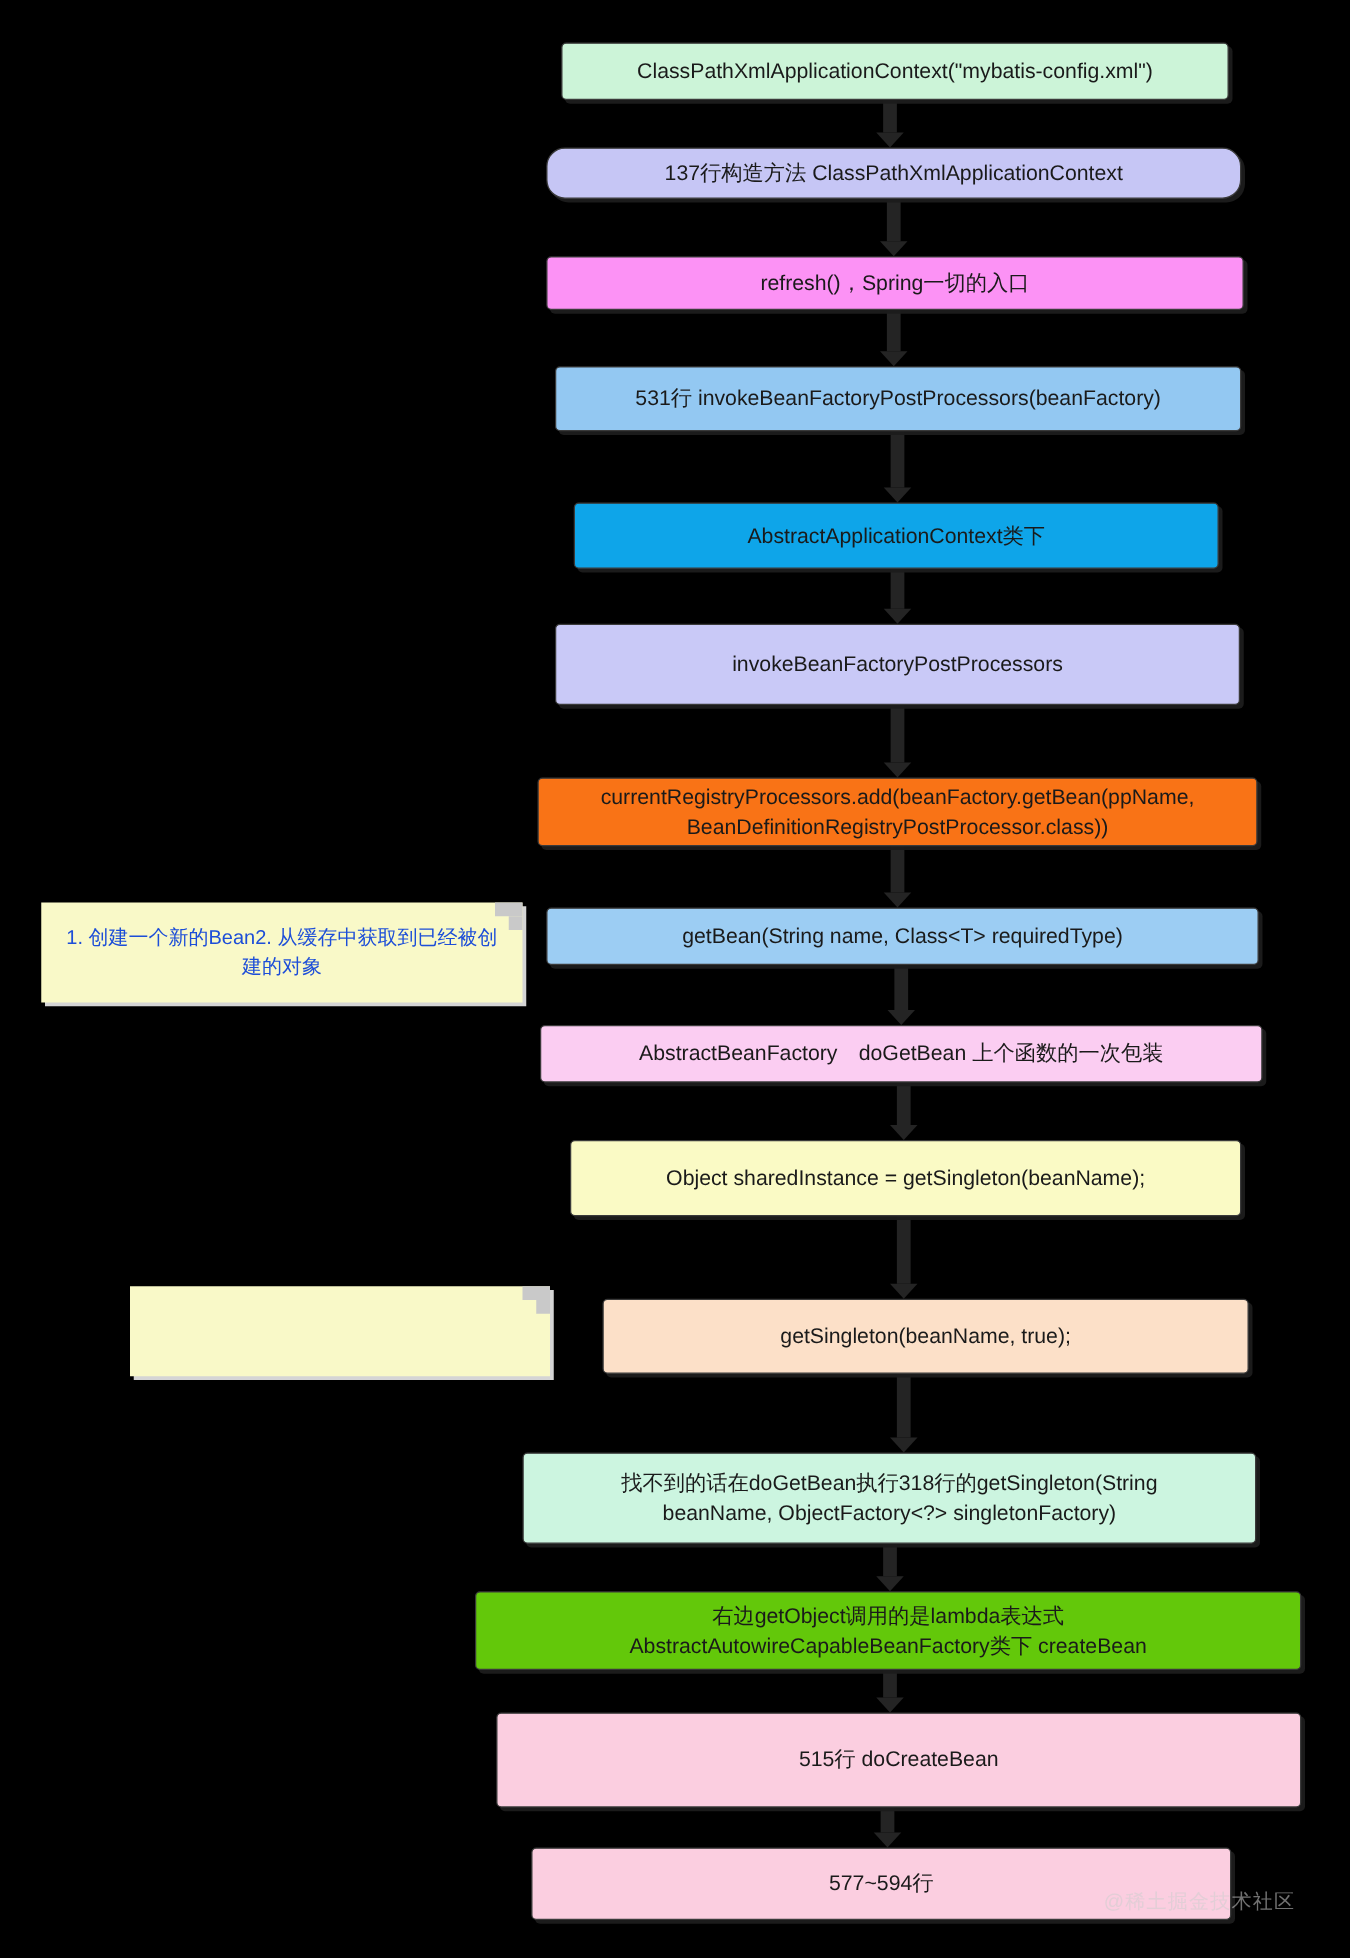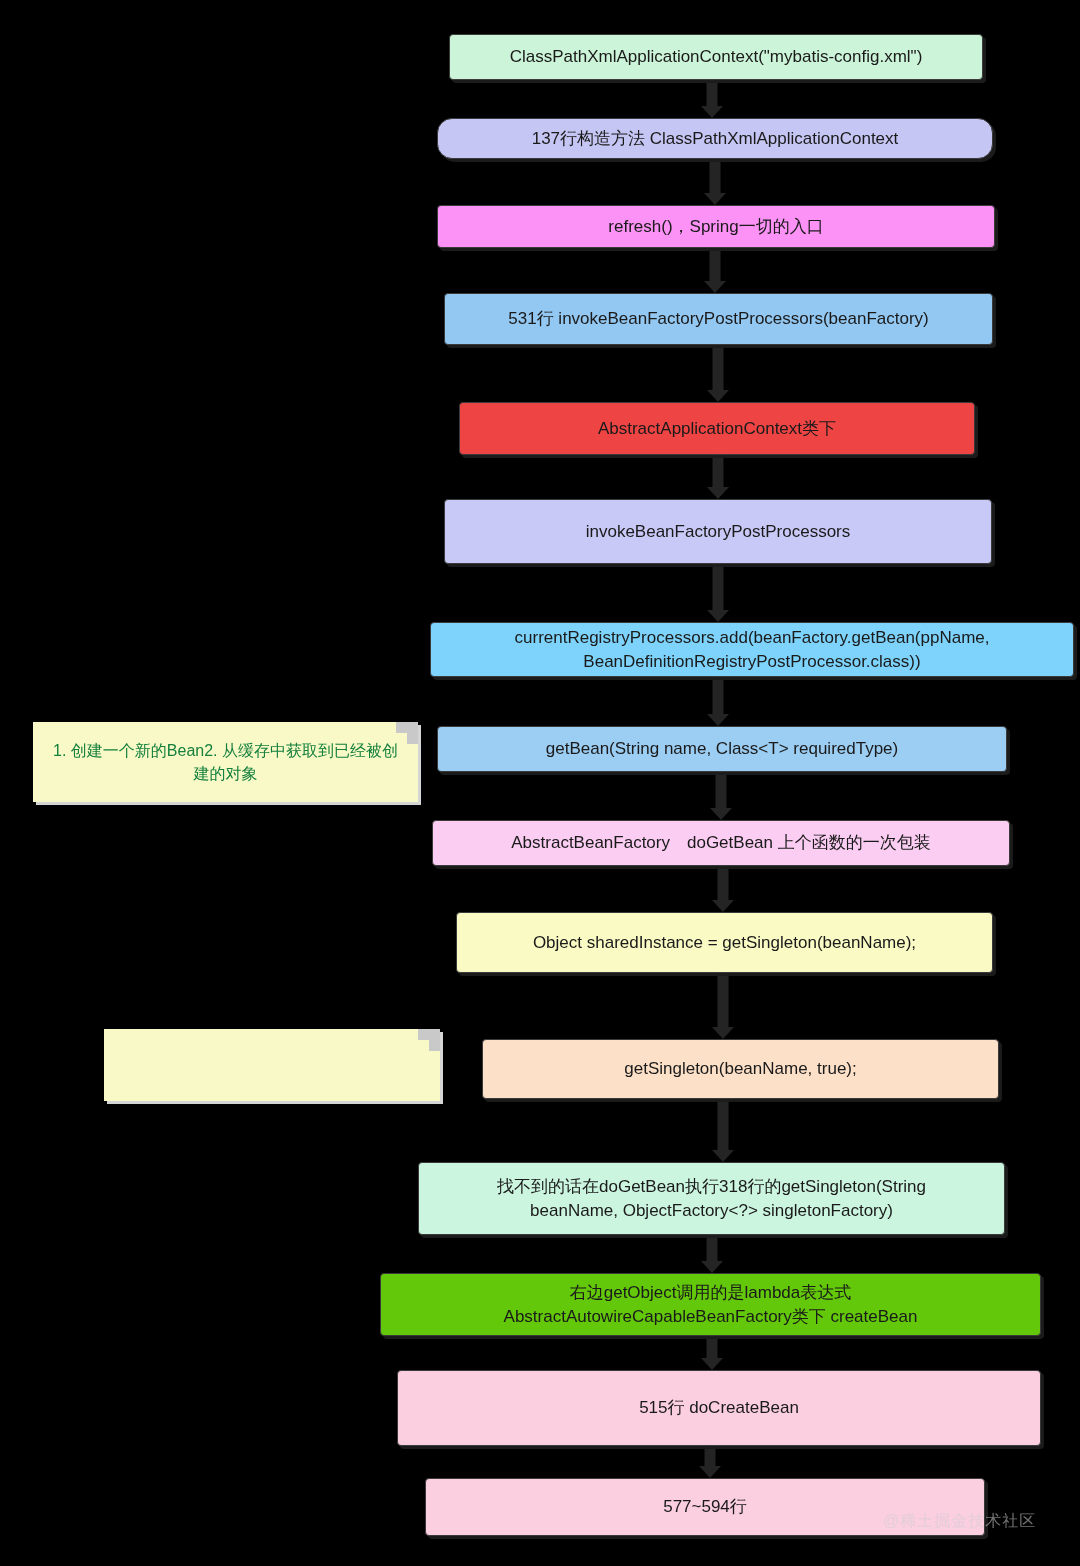--- a/index.html
+++ b/index.html
@@ -33,21 +33,21 @@
     box-shadow: 3px 3px 0 0 rgba(28,28,28,0.95);
     z-index: 3;
   }
   .node span { display: block; }
 
   
   .note {
     position: absolute;
     box-sizing: border-box;
     background: #f9f9c8;
-    color: #15803d;
+    color: #1d4ed8;
     font-size: 16px;
     line-height: 1.45;
     display: flex;
     align-items: center;
     justify-content: center;
     text-align: center;
     padding: 24px 14px;
     box-shadow: 3px 3px 0 0 rgba(250,250,250,0.85);
     z-index: 4;
   }
@@ -179,31 +179,31 @@
       <div class="node" style="left: 437px; top: 205px; width: 558px; height: 43px; background: rgb(252, 146, 245);">
         <div>
           <span>refresh()，Spring一切的入口</span>
         </div>
       </div>
       <div class="node" style="left: 444px; top: 293px; width: 549px; height: 52px; background: rgb(147, 200, 242);">
         <div>
           <span>531行 invokeBeanFactoryPostProcessors(beanFactory)</span>
         </div>
       </div>
-      <div class="node" style="left: 459px; top: 402px; width: 516px; height: 53px; background: #ef4444;">
+      <div class="node" style="left: 459px; top: 402px; width: 516px; height: 53px; background: #0ea5e9;">
         <div>
           <span>AbstractApplicationContext类下</span>
         </div>
       </div>
       <div class="node" style="left: 444px; top: 499px; width: 548px; height: 65px; background: rgb(201, 201, 247);">
         <div>
           <span>invokeBeanFactoryPostProcessors</span>
         </div>
       </div>
-      <div class="node" style="left: 430px; top: 622px; width: 644px; height: 55px; background: #7dd3fc;">
+      <div class="node" style="left: 430px; top: 622px; width: 576px; height: 55px; background: #f97316;">
         <div>
           <span>currentRegistryProcessors.add(beanFactory.getBean(ppName,</span>
           <span>BeanDefinitionRegistryPostProcessor.class))</span>
         </div>
       </div>
       <div class="node" style="left: 437px; top: 726px; width: 570px; height: 46px; background: rgb(156, 205, 243); text-align: right;">
         <div>
           <span>getBean(String name, Class&lt;T&gt; requiredType)</span>
         </div>
       </div>

